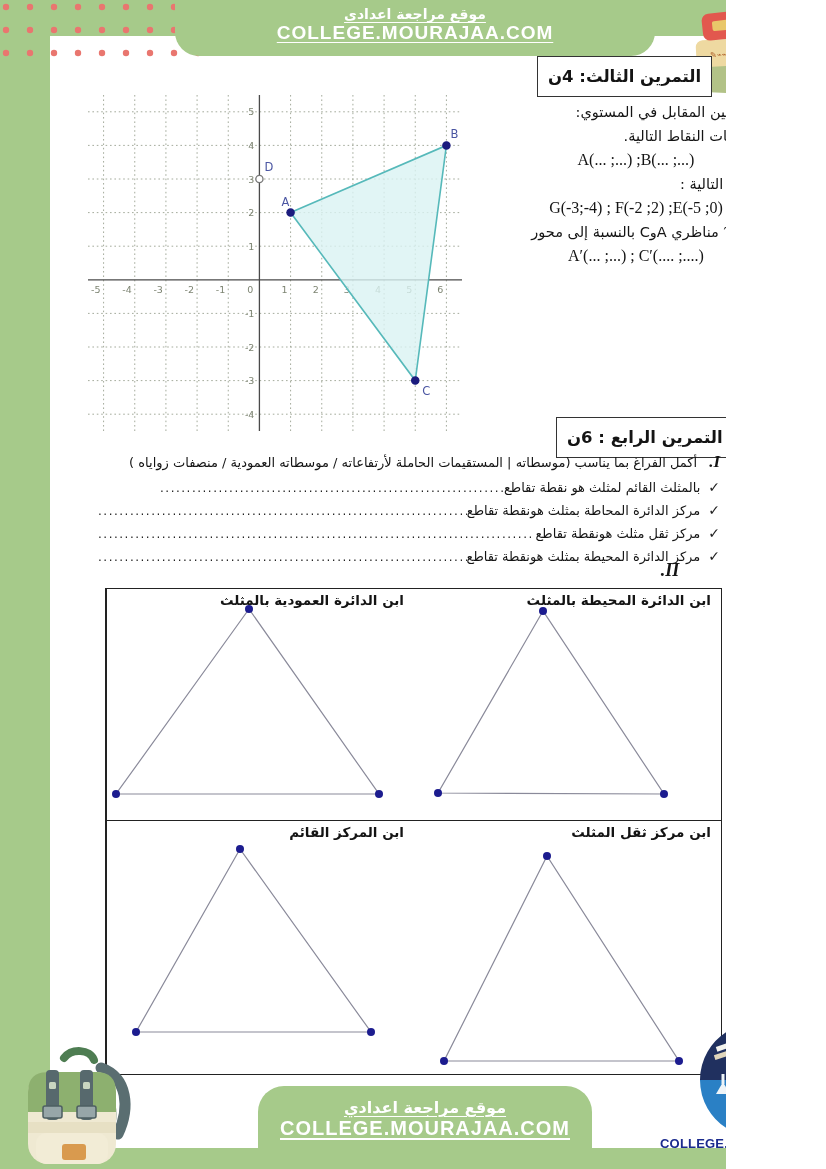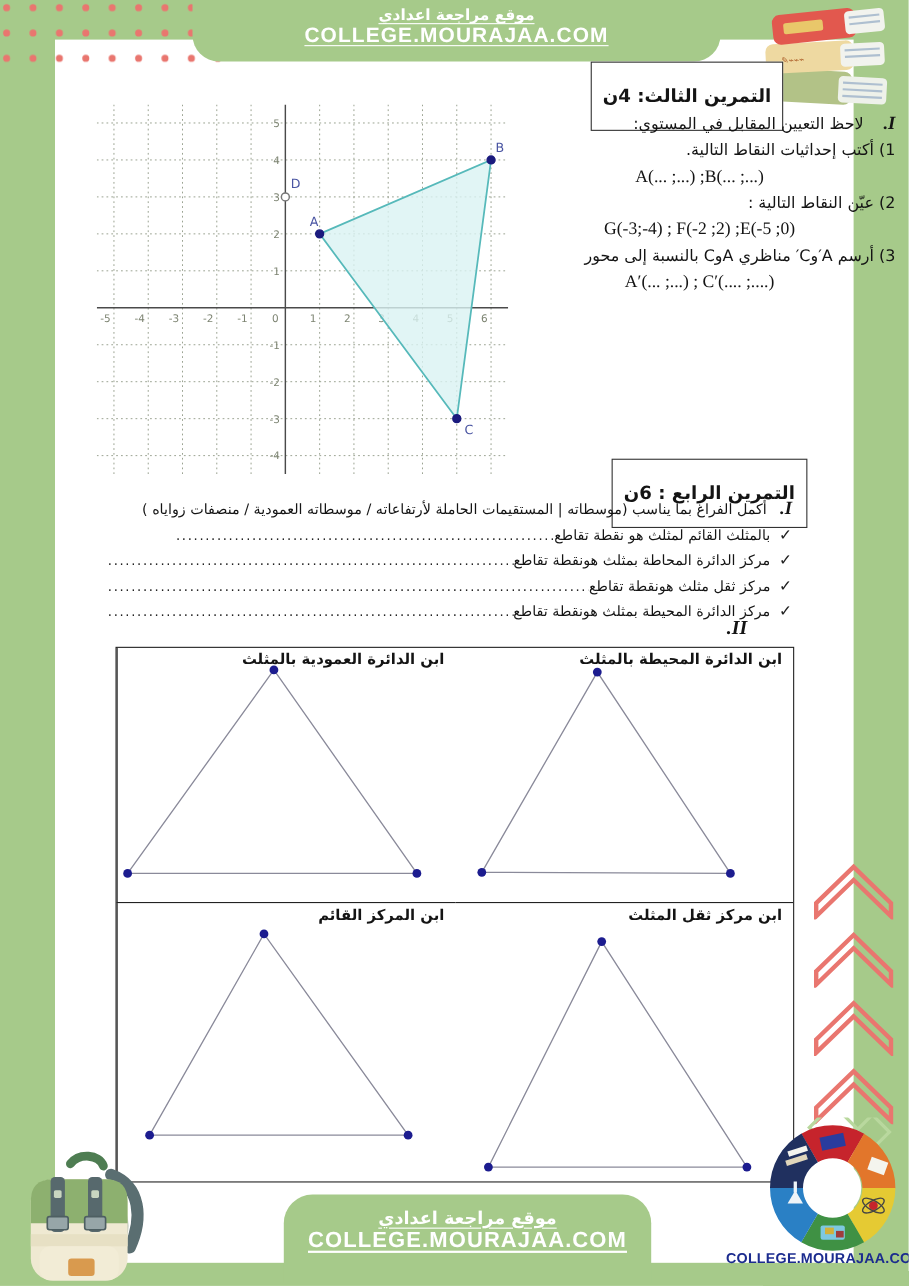--- a/index.html
+++ b/index.html
@@ -1,16 +1,16 @@
 <!DOCTYPE html>
 <html><head>
 <meta charset="utf-8">
 <style>
   html,body{margin:0;padding:0;}
-  .canvas{position:relative;width:826px;height:1169px;background:#a6ca8a;overflow:hidden;
+  .canvas{position:relative;width:726px;height:1169px;background:#a6ca8a;overflow:hidden;
           font-family:"DejaVu Sans",sans-serif;color:#141414;}
   .page{position:absolute;left:50px;top:36px;width:726px;height:1112px;background:#ffffff;}
 
   
   .dots-deco{position:absolute;left:0;top:0;}
   .header-tab{position:absolute;left:175px;top:0;width:480px;height:56px;background:#a6ca8a;
               border-radius:0 0 24px 24px;text-align:center;padding-top:6px;box-sizing:border-box;}
   .site-line1{color:#fff;font-weight:bold;font-size:14px;text-decoration:underline;text-underline-offset:3px;}
   .site-line2{color:#fff;font-weight:bold;font-size:19px;letter-spacing:1px;text-decoration:underline;text-underline-offset:3px;font-family:"Liberation Sans",sans-serif;}
   .books{position:absolute;left:684px;top:0;}
@@ -20,21 +20,21 @@
   .logo{position:absolute;left:694px;top:1016px;}
   .logo-caption{position:absolute;left:660px;top:1136px;width:166px;text-align:center;
                 font-family:"Liberation Sans",sans-serif;font-weight:bold;font-size:13px;
                 color:#1b2b8e;letter-spacing:0.2px;}
   .footer-tab{position:absolute;left:258px;top:1086px;width:334px;height:80px;background:#a6ca8a;
               border-radius:26px 26px 0 0;text-align:center;padding-top:12px;box-sizing:border-box;}
   .footer-tab .site-line1{font-size:16px;}
   .footer-tab .site-line2{font-size:20px;}
 
   
-  .titlebox{position:absolute;border:1.6px solid #333;background:#fff;padding:21px 10px;
+  .titlebox{position:absolute;border:1.6px solid #333;background:#fff;padding:10px 10px;
             font-weight:bold;font-size:16.5px;direction:rtl;white-space:nowrap;}
   #ex3-title{left:537px;top:56px;}
   #ex4-title{left:556px;top:417px;}
 
   
   #graph-wrap{position:absolute;left:88px;top:95px;}
   .tick{font-size:9.5px;fill:#7d8472;font-family:"DejaVu Sans",sans-serif;}
   .pt-label{font-size:11.5px;fill:#4a55a2;font-family:"DejaVu Sans",sans-serif;}
 
   

